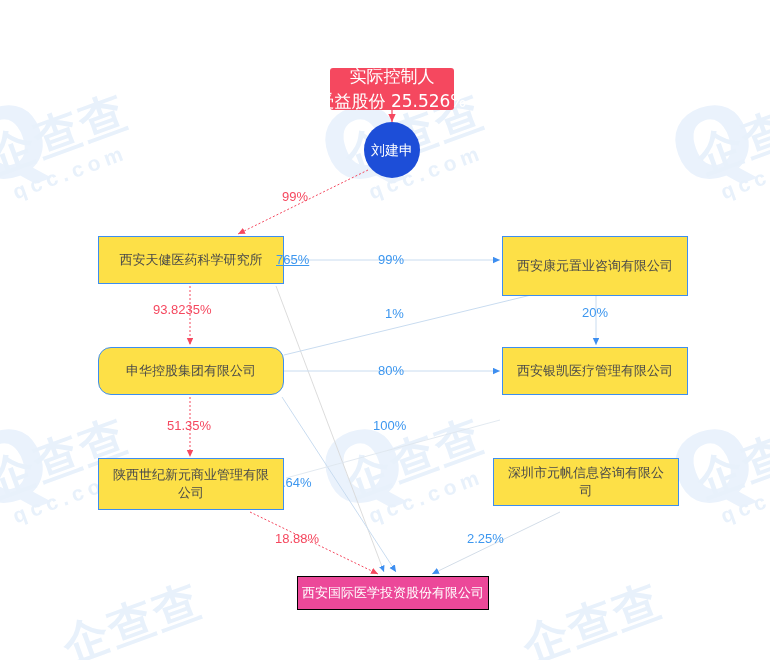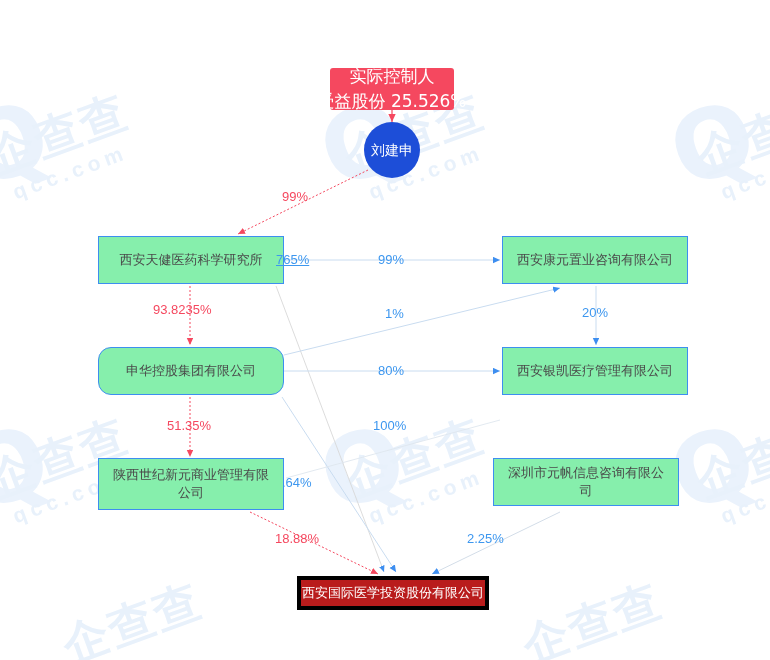--- a/index.html
+++ b/index.html
@@ -76,27 +76,27 @@
     display: flex;
     align-items: center;
     justify-content: center;
     text-align: center;
     font-size: 13px;
     line-height: 1.35;
     font-family: "DejaVu Sans", sans-serif;
   }
   .node-company {
     border: 1px solid #3d8ef0;
-    background: #86efac;
+    background: #fde047;
     color: #4a4a4a;
     padding: 6px 8px;
   }
   .node-target {
-    border: 4px solid #000000;
-    background: #b91c1c;
+    border: 1px solid #000000;
+    background: #ec4899;
     color: #ffffff;
   }
   .node-person {
     border-radius: 50%;
     background: #1d4ed8;
     color: #ffffff;
     font-size: 14px;
     border: none;
     text-align: center;
   }
@@ -213,21 +213,21 @@
   </div>
 
   <div class="node node-person" style="left:364px; top:122px; width:56px; height:56px;">
     <span>刘建申</span>
   </div>
 
   <div class="node node-company" style="left:98px; top:236px; width:186px; height:48px;">
     <span>西安天健医药科学研究所</span>
   </div>
 
-  <div class="node node-company" style="left:502px; top:236px; width:186px; height:48px;">
+  <div class="node node-company" style="left:502px; top:236px; width:186px; height:60px;">
     <span>西安康元置业咨询有限公司</span>
   </div>
 
   <div class="node node-company" style="left:98px; top:347px; width:186px; height:48px;border-radius:13px;">
     <span>申华控股集团有限公司</span>
   </div>
 
   <div class="node node-company" style="left:502px; top:347px; width:186px; height:48px;">
     <span>西安银凯医疗管理有限公司</span>
   </div>

